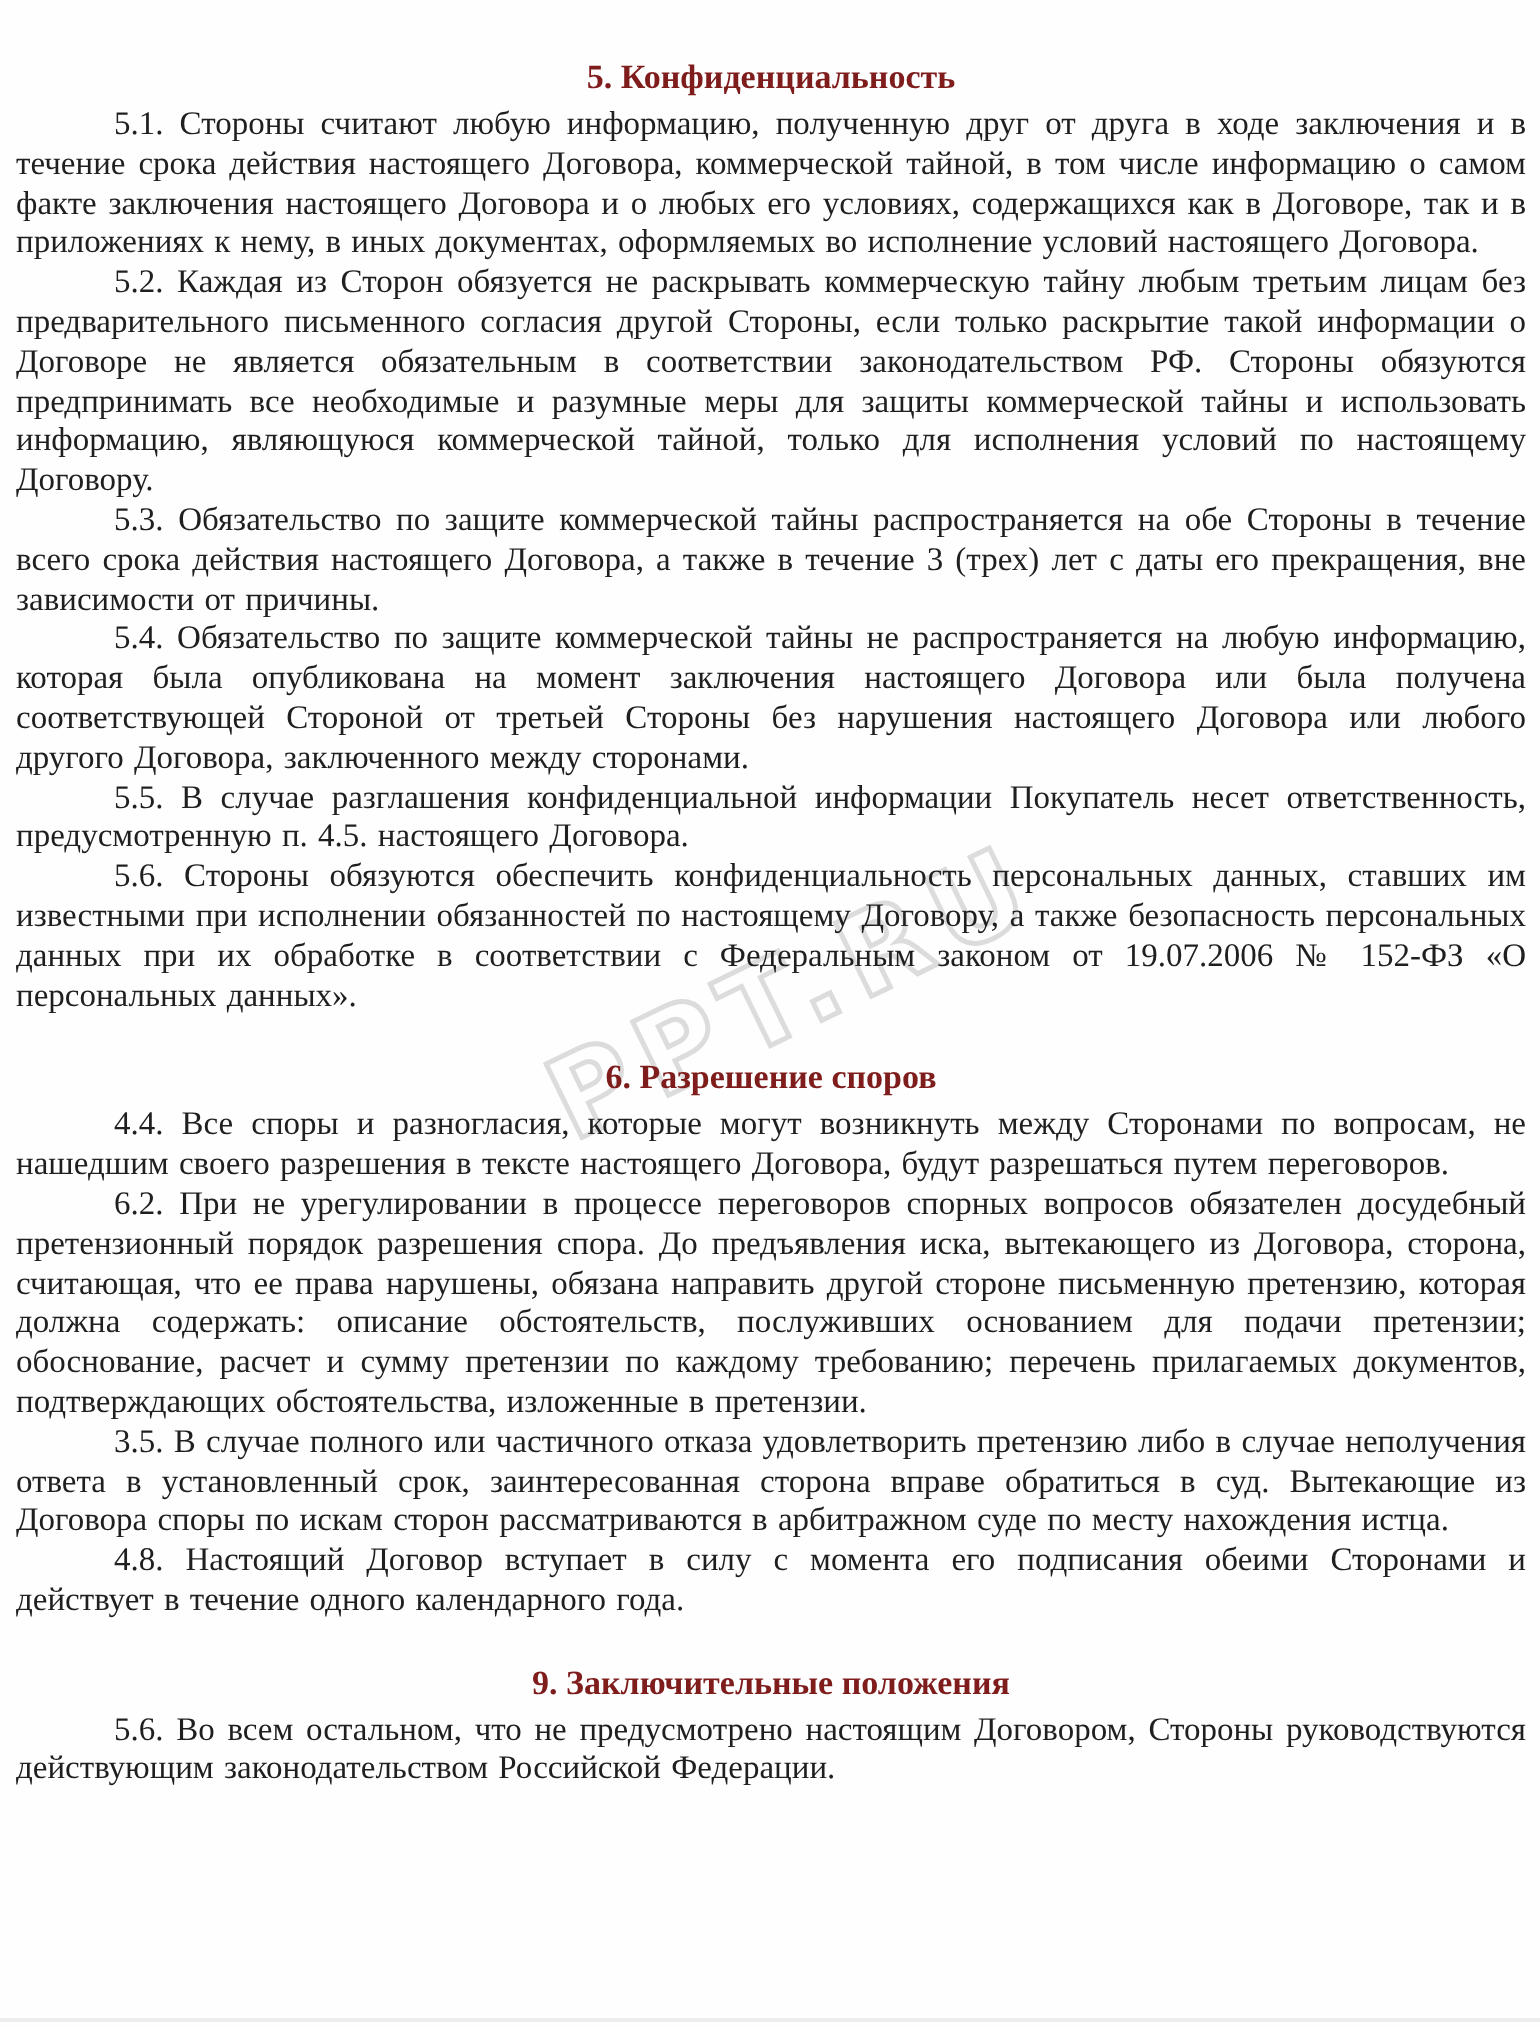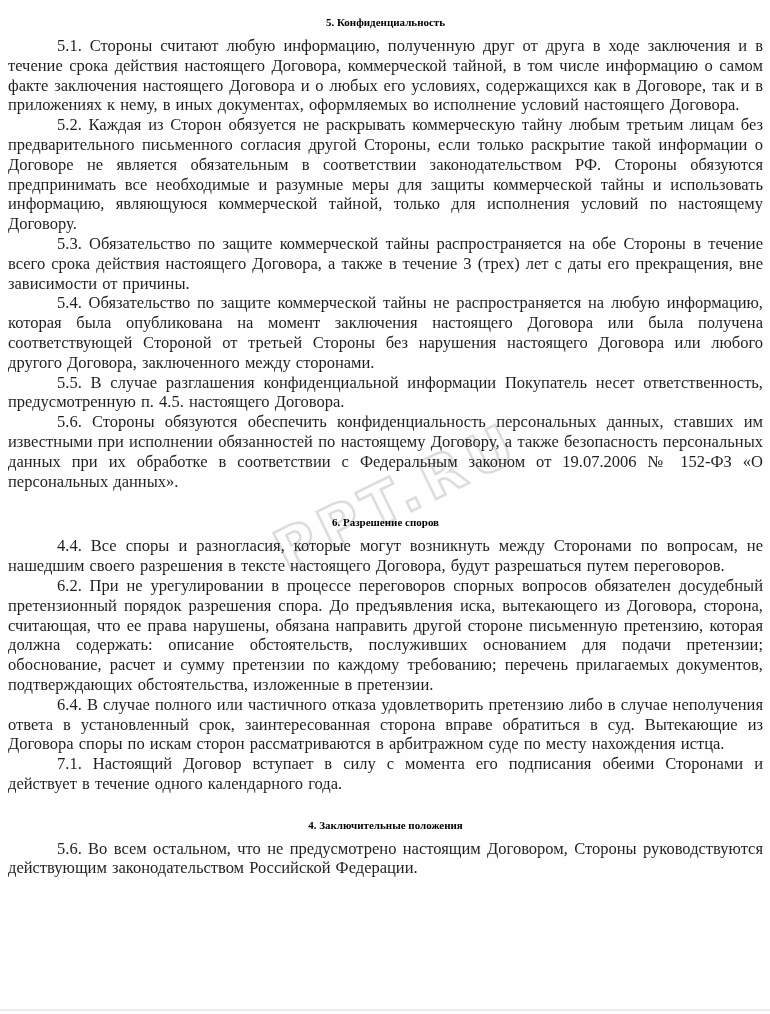--- a/index.html
+++ b/index.html
@@ -27,26 +27,26 @@
     position: absolute;
     left: 0; right: 0; bottom: 3px;
     height: 2px;
     background: #ededed;
   }
   .doc-content {
     position: relative;
     z-index: 1;
   }
   .section-heading {
-    margin: 0;
+    margin: 16px;
     text-align: center;
-    font-size: 11px;
+    font-size: 17px;
     line-height: 21px;
     font-weight: bold;
-    color: #000000;
+    color: #7f1d1d;
   }
   .section { margin: 0; }
   .section + .section .section-heading {
     margin-top: 21px;
   }
   .section-heading { margin-bottom: 3px; }
   .para {
     margin: 0;
     text-align: justify;
     text-indent: 49px;
@@ -91,26 +91,26 @@
       <p class="para">5.3. Обязательство по защите коммерческой тайны распространяется на обе Стороны в течение всего срока действия настоящего Договора, а также в течение 3 (трех) лет с даты его прекращения, вне зависимости от причины.</p>
       <p class="para">5.4. Обязательство по защите коммерческой тайны не распространяется на любую информацию, которая была опубликована на момент заключения настоящего Договора или была получена соответствующей Стороной от третьей Стороны без нарушения настоящего Договора или любого другого Договора, заключенного между сторонами.</p>
       <p class="para">5.5. В случае разглашения конфиденциальной информации Покупатель несет ответственность, предусмотренную п. 4.5. настоящего Договора.</p>
       <p class="para">5.6. Стороны обязуются обеспечить конфиденциальность персональных данных, ставших им известными при исполнении обязанностей по настоящему Договору, а также безопасность персональных данных при их обработке в соответствии с Федеральным законом от 19.07.2006 № 152-ФЗ «О персональных данных».</p>
     </div>
 
     <div class="section">
       <h2 class="section-heading">6. Разрешение споров</h2>
       <p class="para">4.4. Все споры и разногласия, которые могут возникнуть между Сторонами по вопросам, не нашедшим своего разрешения в тексте настоящего Договора, будут разрешаться путем переговоров.</p>
       <p class="para">6.2. При не урегулировании в процессе переговоров спорных вопросов обязателен досудебный претензионный порядок разрешения спора. До предъявления иска, вытекающего из Договора, сторона, считающая, что ее права нарушены, обязана направить другой стороне письменную претензию, которая должна содержать: описание обстоятельств, послуживших основанием для подачи претензии; обоснование, расчет и сумму претензии по каждому требованию; перечень прилагаемых документов, подтверждающих обстоятельства, изложенные в претензии.</p>
-      <p class="para">6.4. В случае полного или частичного отказа удовлетворить претензию либо в случае неполучения ответа в установленный срок, заинтересованная сторона вправе обратиться в суд. Вытекающие из Договора споры по искам сторон рассматриваются в арбитражном суде по месту нахождения истца.</p>
+      <p class="para">3.5. В случае полного или частичного отказа удовлетворить претензию либо в случае неполучения ответа в установленный срок, заинтересованная сторона вправе обратиться в суд. Вытекающие из Договора споры по искам сторон рассматриваются в арбитражном суде по месту нахождения истца.</p>
     </div>
 
     <div class="section">
-      <p class="para">7.1. Настоящий Договор вступает в силу с момента его подписания обеими Сторонами и действует в течение одного календарного года.</p>
+      <p class="para">4.8. Настоящий Договор вступает в силу с момента его подписания обеими Сторонами и действует в течение одного календарного года.</p>
     </div>
 
     <div class="section">
-      <h2 class="section-heading">4. Заключительные положения</h2>
+      <h2 class="section-heading">9. Заключительные положения</h2>
       <p class="para">5.6. Во всем остальном, что не предусмотрено настоящим Договором, Стороны руководствуются действующим законодательством Российской Федерации.</p>
     </div>
 
   </div>
 </div>
 
 </body></html>

